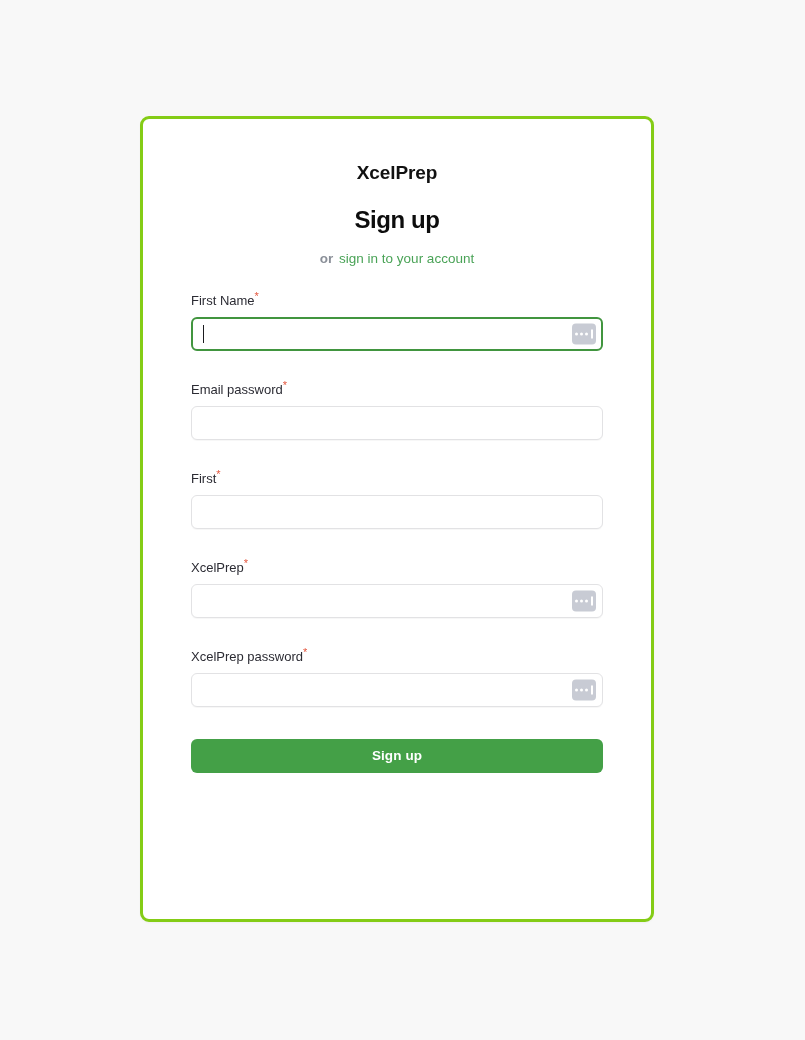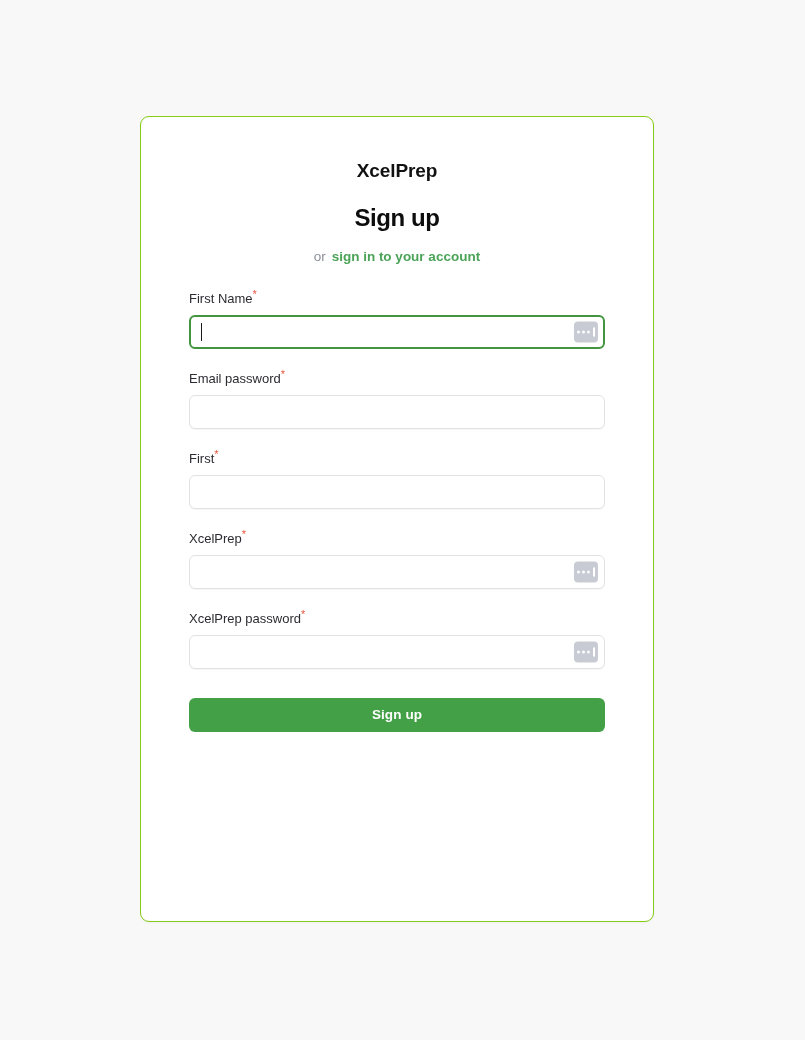--- a/index.html
+++ b/index.html
@@ -22,21 +22,21 @@
     height: 1040px;
   }
 
   .card {
     position: absolute;
     left: 140px;
     top: 116px;
     width: 514px;
     height: 806px;
     background: #ffffff;
-    border: 1px solid #84cc16;
+    border: 3px solid #84cc16;
     border-radius: 9px;
     box-shadow: 0 1px 2px rgba(0,0,0,0.035);
   }
 
   .card-inner {
     padding: 44px 48px 40px 48px;
   }
 
   .brand {
     text-align: center;
@@ -58,35 +58,36 @@
   }
 
   .subline {
     text-align: center;
     margin-top: 20px;
     font-size: 13.5px;
     line-height: 1;
   }
   .subline .or-text {
     color: #8a8f98;
+    font-weight: bold;
   }
   .signin-link {
     color: #4aa357;
-    font-weight: bold;
+    font-weight: normal;
     text-decoration: none;
     cursor: pointer;
     margin-left: 2px;
   }
 
   .fields {
     margin-top: 28px;
   }
 
   .field {
-    margin-bottom: 23px;
+    margin-bottom: 32px;
   }
   .field:last-of-type {
     margin-bottom: 0;
   }
 
   .field-label {
     display: block;
     font-size: 13px;
     color: #2b2b33;
     line-height: 1;

